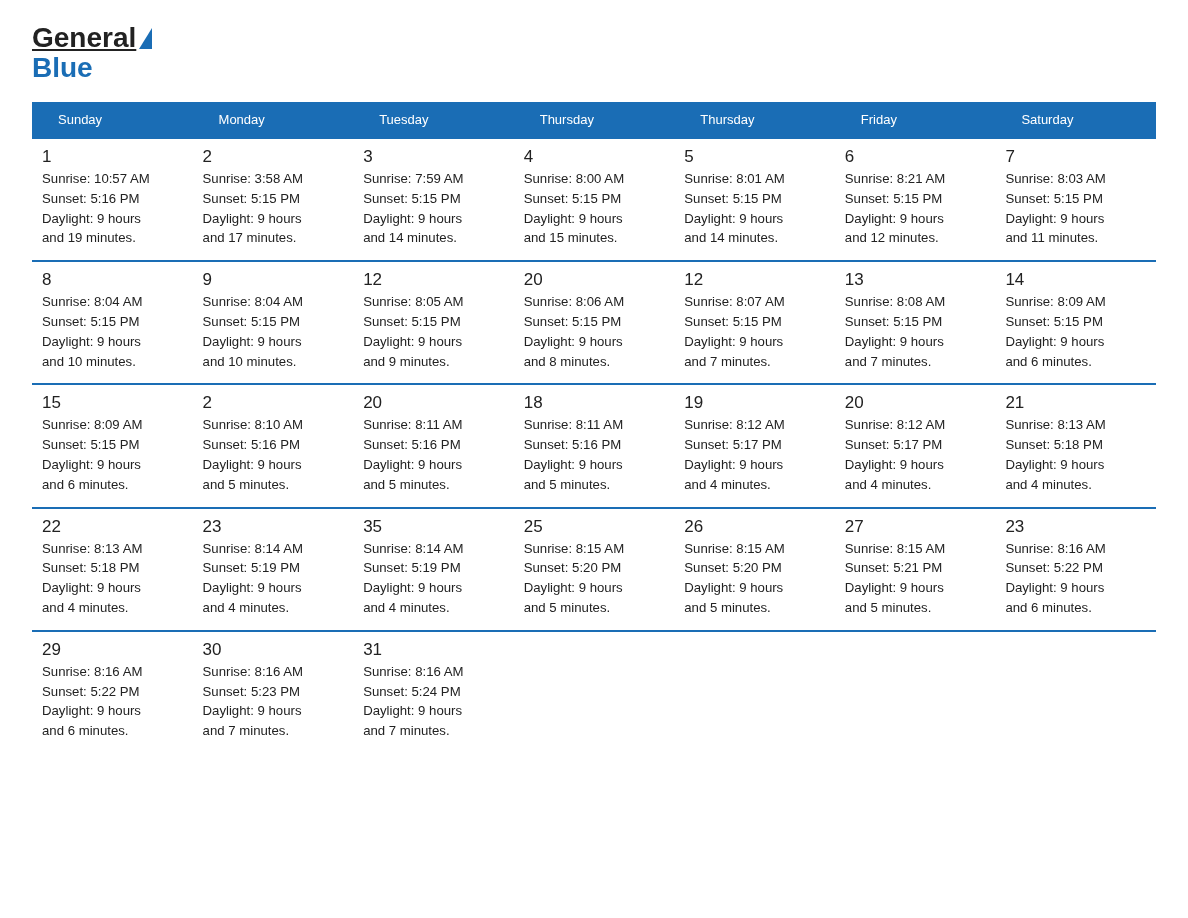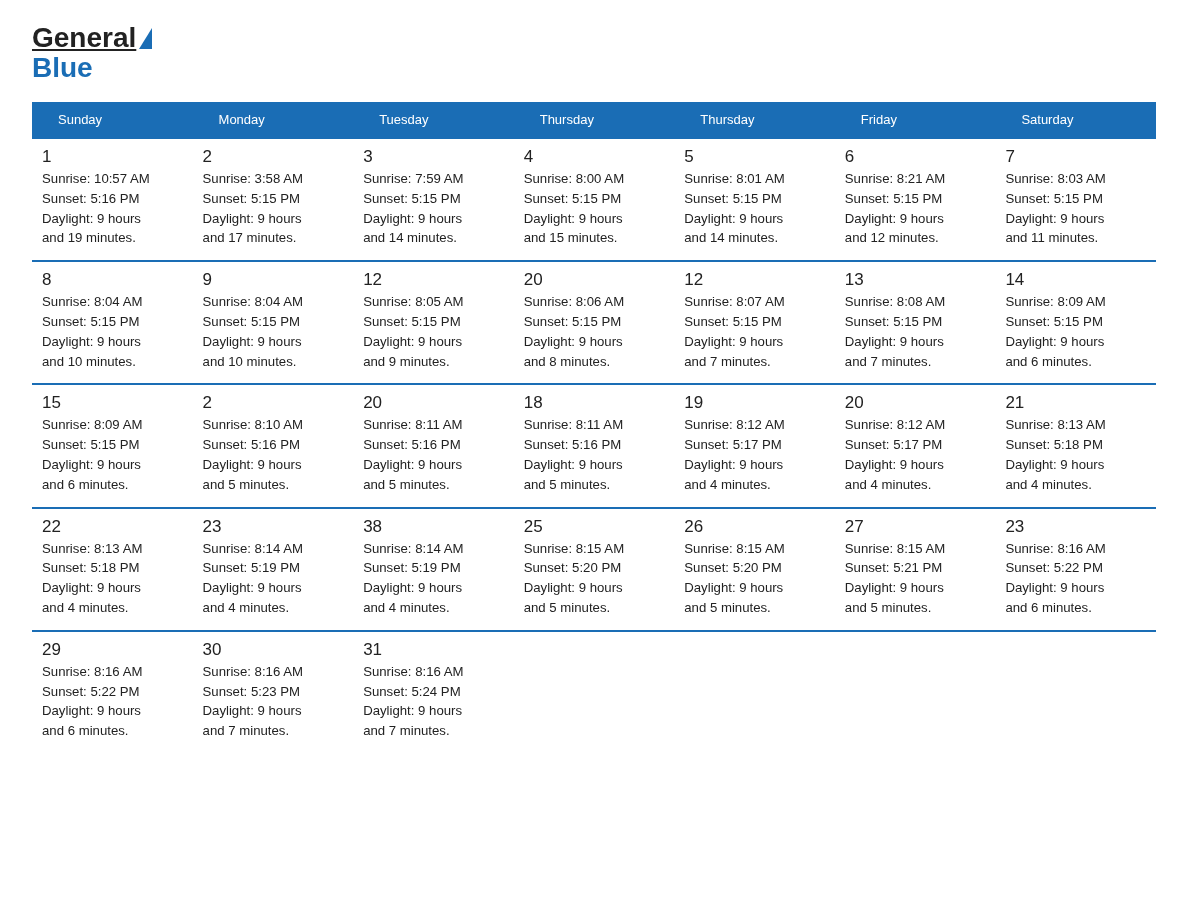--- a/index.html
+++ b/index.html
@@ -204,21 +204,21 @@
       <tr>
         <td>
           <span class="day-number">22</span>
           <div class="day-info"><span>Sunrise: 8:13 AM</span><br><span>Sunset: 5:18 PM</span><br><span>Daylight: 9 hours</span><br><span>and 4 minutes.</span></div>
         </td>
         <td>
           <span class="day-number">23</span>
           <div class="day-info"><span>Sunrise: 8:14 AM</span><br><span>Sunset: 5:19 PM</span><br><span>Daylight: 9 hours</span><br><span>and 4 minutes.</span></div>
         </td>
         <td>
-          <span class="day-number">38</span>
+          <span class="day-number">35</span>
           <div class="day-info"><span>Sunrise: 8:14 AM</span><br><span>Sunset: 5:19 PM</span><br><span>Daylight: 9 hours</span><br><span>and 4 minutes.</span></div>
         </td>
         <td>
           <span class="day-number">25</span>
           <div class="day-info"><span>Sunrise: 8:15 AM</span><br><span>Sunset: 5:20 PM</span><br><span>Daylight: 9 hours</span><br><span>and 5 minutes.</span></div>
         </td>
         <td>
           <span class="day-number">26</span>
           <div class="day-info"><span>Sunrise: 8:15 AM</span><br><span>Sunset: 5:20 PM</span><br><span>Daylight: 9 hours</span><br><span>and 5 minutes.</span></div>
         </td>

